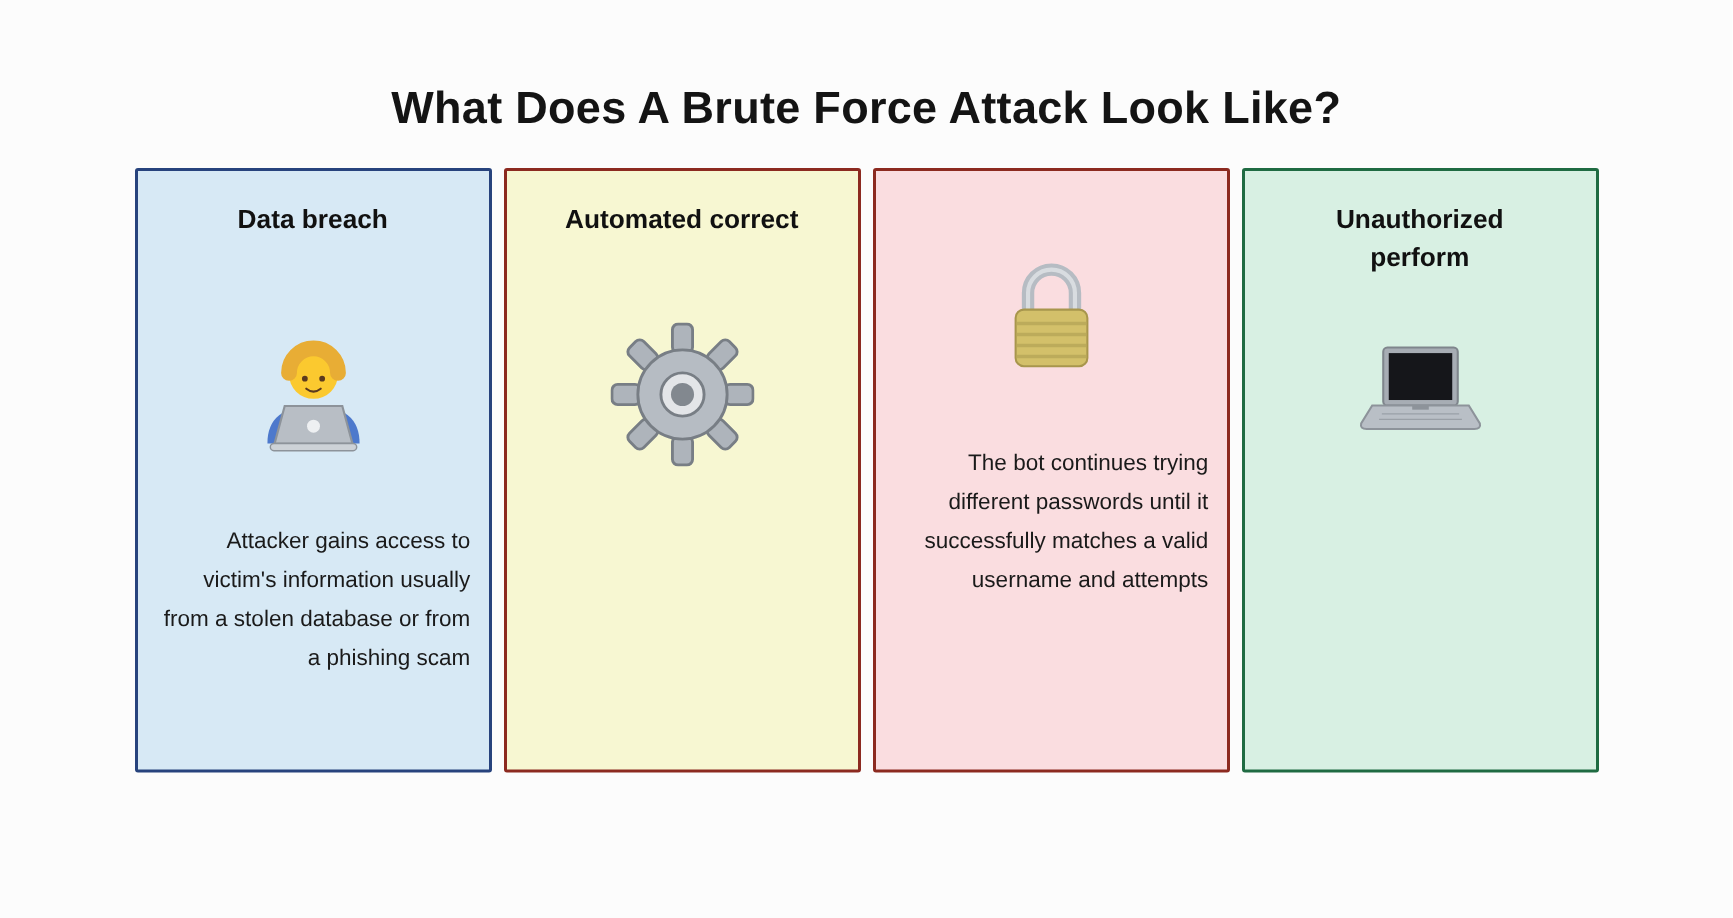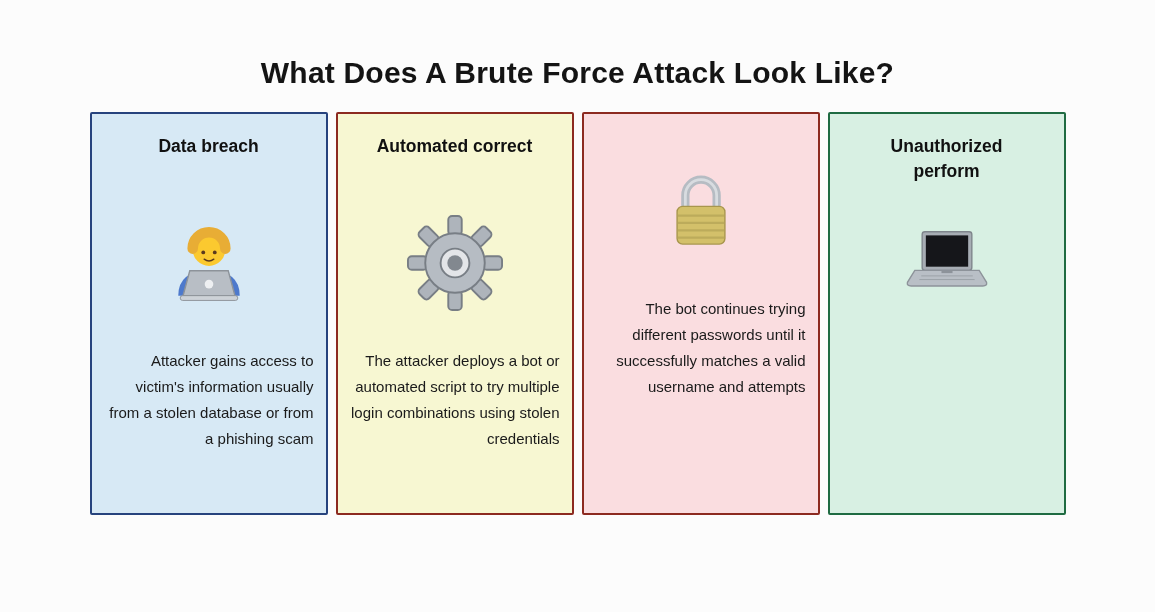--- a/index.html
+++ b/index.html
@@ -102,21 +102,20 @@
             <rect x="43" y="1" width="14" height="20" rx="4" transform="rotate(180 50 50)"></rect>
             <rect x="43" y="1" width="14" height="20" rx="4" transform="rotate(225 50 50)"></rect>
             <rect x="43" y="1" width="14" height="20" rx="4" transform="rotate(270 50 50)"></rect>
             <rect x="43" y="1" width="14" height="20" rx="4" transform="rotate(315 50 50)"></rect>
           </g>
           <circle cx="50" cy="50" r="31" fill="#b6bcc3" stroke="#787e85" stroke-width="2"></circle>
           <circle cx="50" cy="50" r="15" fill="#e3e5e8" stroke="#787e85" stroke-width="2"></circle>
           <circle cx="50" cy="50" r="8" fill="#82888f"></circle>
         </svg>
       </div>
-      <div class="card-desc">The attacker deploys a bot or automated script to try multiple login combinations using stolen credentials</div>
     </div>
 
     <div class="card" style="background: rgb(250, 221, 224); border-color: rgb(140, 42, 32);">
       <div class="card-icon">
         <svg width="92" height="92" viewBox="0 0 100 100" aria-hidden="true">
           <path d="M33 47 V33 a17 17 0 0 1 34 0 V47" fill="none" stroke="#b6bcc3" stroke-width="9"></path>
           <path d="M33 47 V33 a17 17 0 0 1 34 0 V47" fill="none" stroke="#d8dce0" stroke-width="3"></path>
           <rect x="24" y="45" width="52" height="41" rx="6" fill="#d3c06a" stroke="#a8964d" stroke-width="1.5"></rect>
           <g stroke="#bcab5b" stroke-width="2.5">
             <line x1="25" y1="55" x2="75" y2="55"></line>

